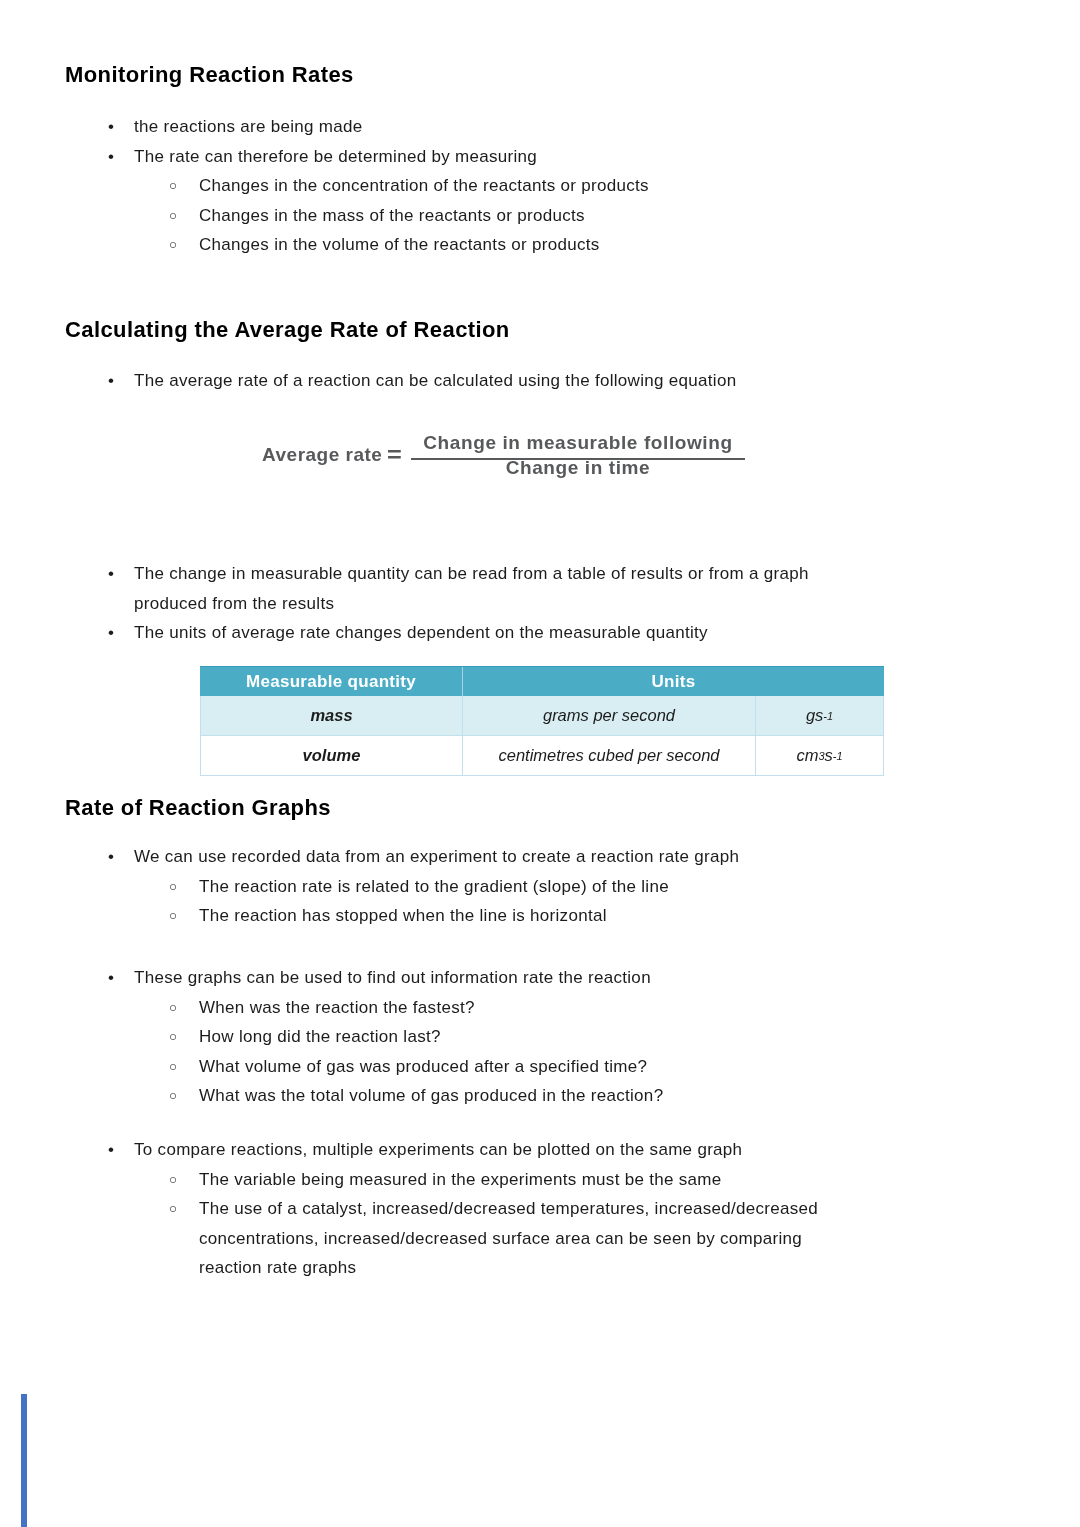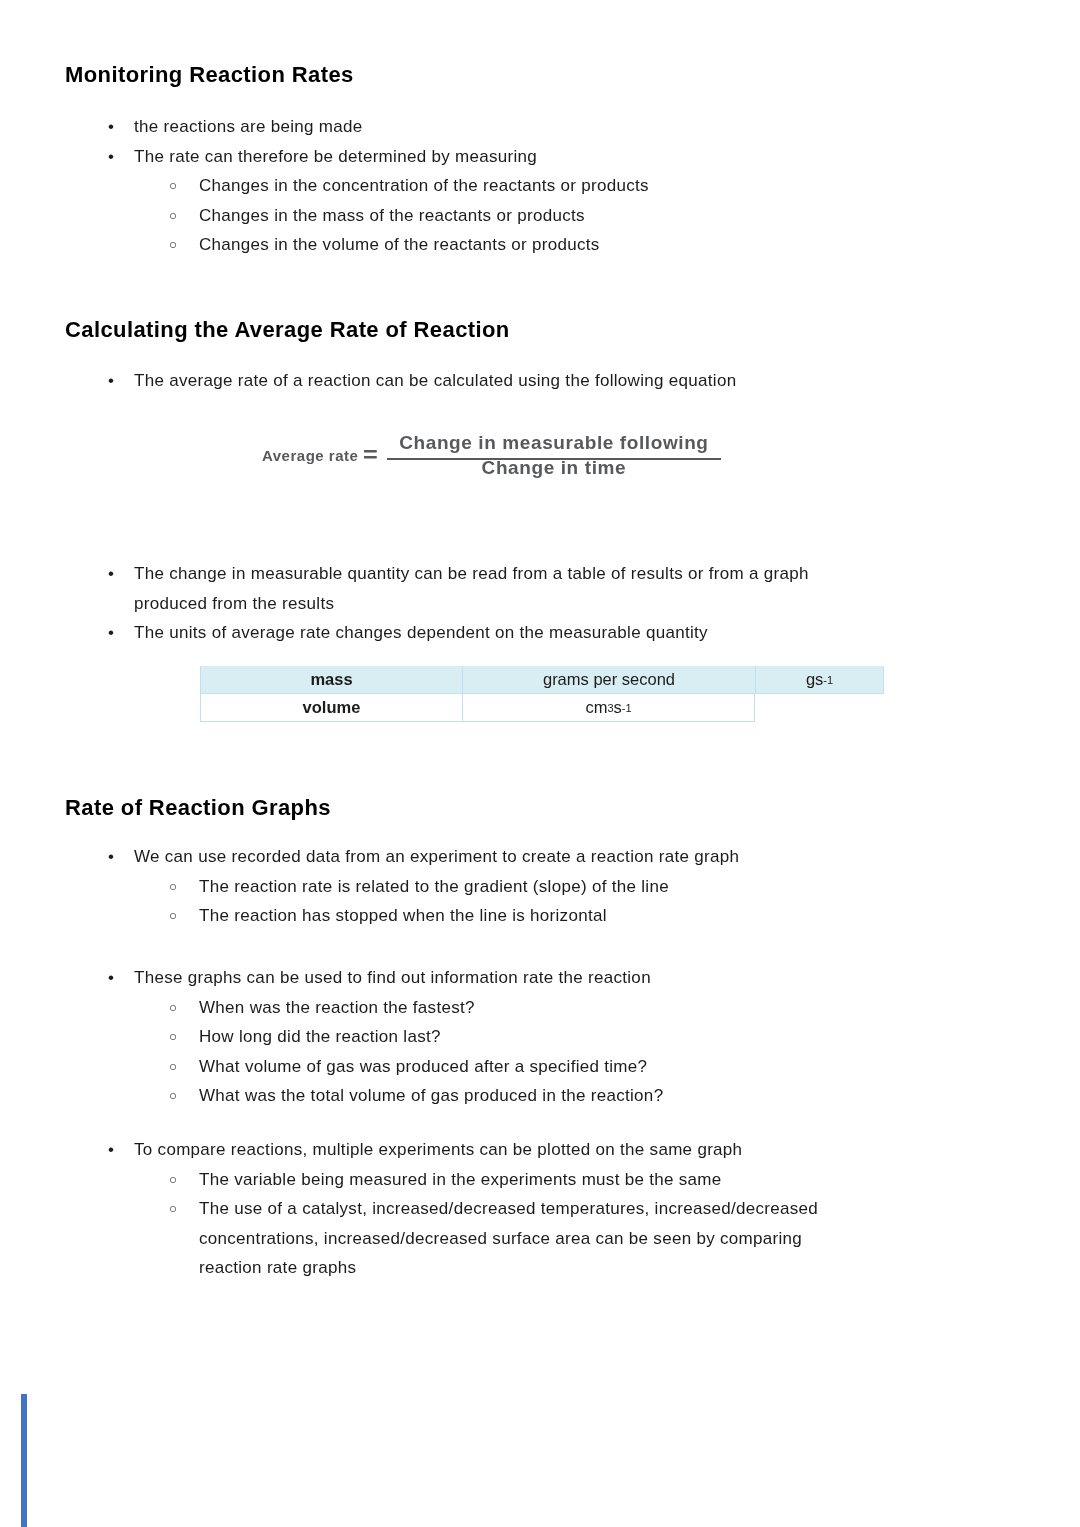--- a/index.html
+++ b/index.html
@@ -28,38 +28,38 @@
   .cont1{padding-left:27px;}
   .cont2{padding-left:92px;}
   .marker{position:absolute;top:0;line-height:29.5px;}
   .m1{left:1px;font-size:17px;}
   .m2{left:62px;font-size:13.5px;}
   
   .equation{
     position:absolute;left:262px;top:430px;display:flex;align-items:center;
     color:var(--eq-color);font-weight:bold;
   }
-  .eq-lhs{font-size:15px;letter-spacing:.5px;margin-right:6px;white-space:nowrap;}
+  .eq-lhs{font-size:19px;letter-spacing:.5px;margin-right:6px;white-space:nowrap;}
   .eq-sign{font-size:22px;margin-right:10px;transform:scaleX(1.15);}
   .fraction{display:inline-block;text-align:center;}
   .numerator{
     font-size:19px;letter-spacing:.6px;line-height:25px;padding:0 12px 5px 12px;
     border-bottom:2.5px solid var(--eq-color);white-space:nowrap;
   }
   .denominator{font-size:19px;letter-spacing:.6px;line-height:25px;padding-top:5px;white-space:nowrap;}
   
   .table{position:absolute;left:200px;top:666px;width:684px;font-size:16.5px;}
   .trow{display:grid;}
   .thead{
     grid-template-columns:262px 422px;background:var(--head-bg);color:#fff;
     font-weight:bold;font-size:17px;height:30px;border-top:1px solid #379CBA;
   }
   .thead .tcell{display:flex;align-items:center;justify-content:center;letter-spacing:.3px;}
   .thead .tcell + .tcell{border-left:1px solid rgba(255,255,255,.5);}
-  .tbody-row{grid-template-columns:262px 293px 129px;height:28px;}
+  .tbody-row{grid-template-columns:262px 293px 129px;height:40px;font-style:italic;}
   .tbody-row .tcell{
     display:flex;align-items:center;justify-content:center;
     border-left:1px solid var(--tborder);border-bottom:1px solid var(--tborder);
   }
   .tbody-row .tcell:last-child{border-right:1px solid var(--tborder);}
   .row-alt{background:var(--row-alt);}
   .cell-bold{font-weight:bold;}
   sup{font-size:11px;line-height:0;vertical-align:super;letter-spacing:0;}
   
   .accent-bar{position:absolute;left:21px;top:1394px;width:6px;height:133px;background:var(--bar);}
@@ -110,31 +110,36 @@
 <div class="equation">
   <span class="eq-lhs">Average rate</span>
   <span class="eq-sign">=</span>
   <span class="fraction">
     <span class="numerator">Change in measurable following</span><br>
     <span class="denominator">Change in time</span>
   </span>
 </div>
 
 <div class="table">
+  <div class="trow thead">
+    <div class="tcell">Measurable quantity</div>
+    <div class="tcell">Units</div>
+  </div>
   <div id="table-body">
       <div class="trow tbody-row row-alt">
         <div class="tcell cell-bold">mass</div>
         <div class="tcell">grams per second</div>
         <div class="tcell">
           <span>gs</span>
           <sup>-1</sup>
         </div>
       </div>
       <div class="trow tbody-row">
         <div class="tcell cell-bold">volume</div>
+        <div class="tcell">centimetres cubed per second</div>
         <div class="tcell">
           <span>cm</span>
           <sup>3</sup>
           <span>s</span>
           <sup>-1</sup>
         </div>
       </div>
     </div>
 </div>
 

